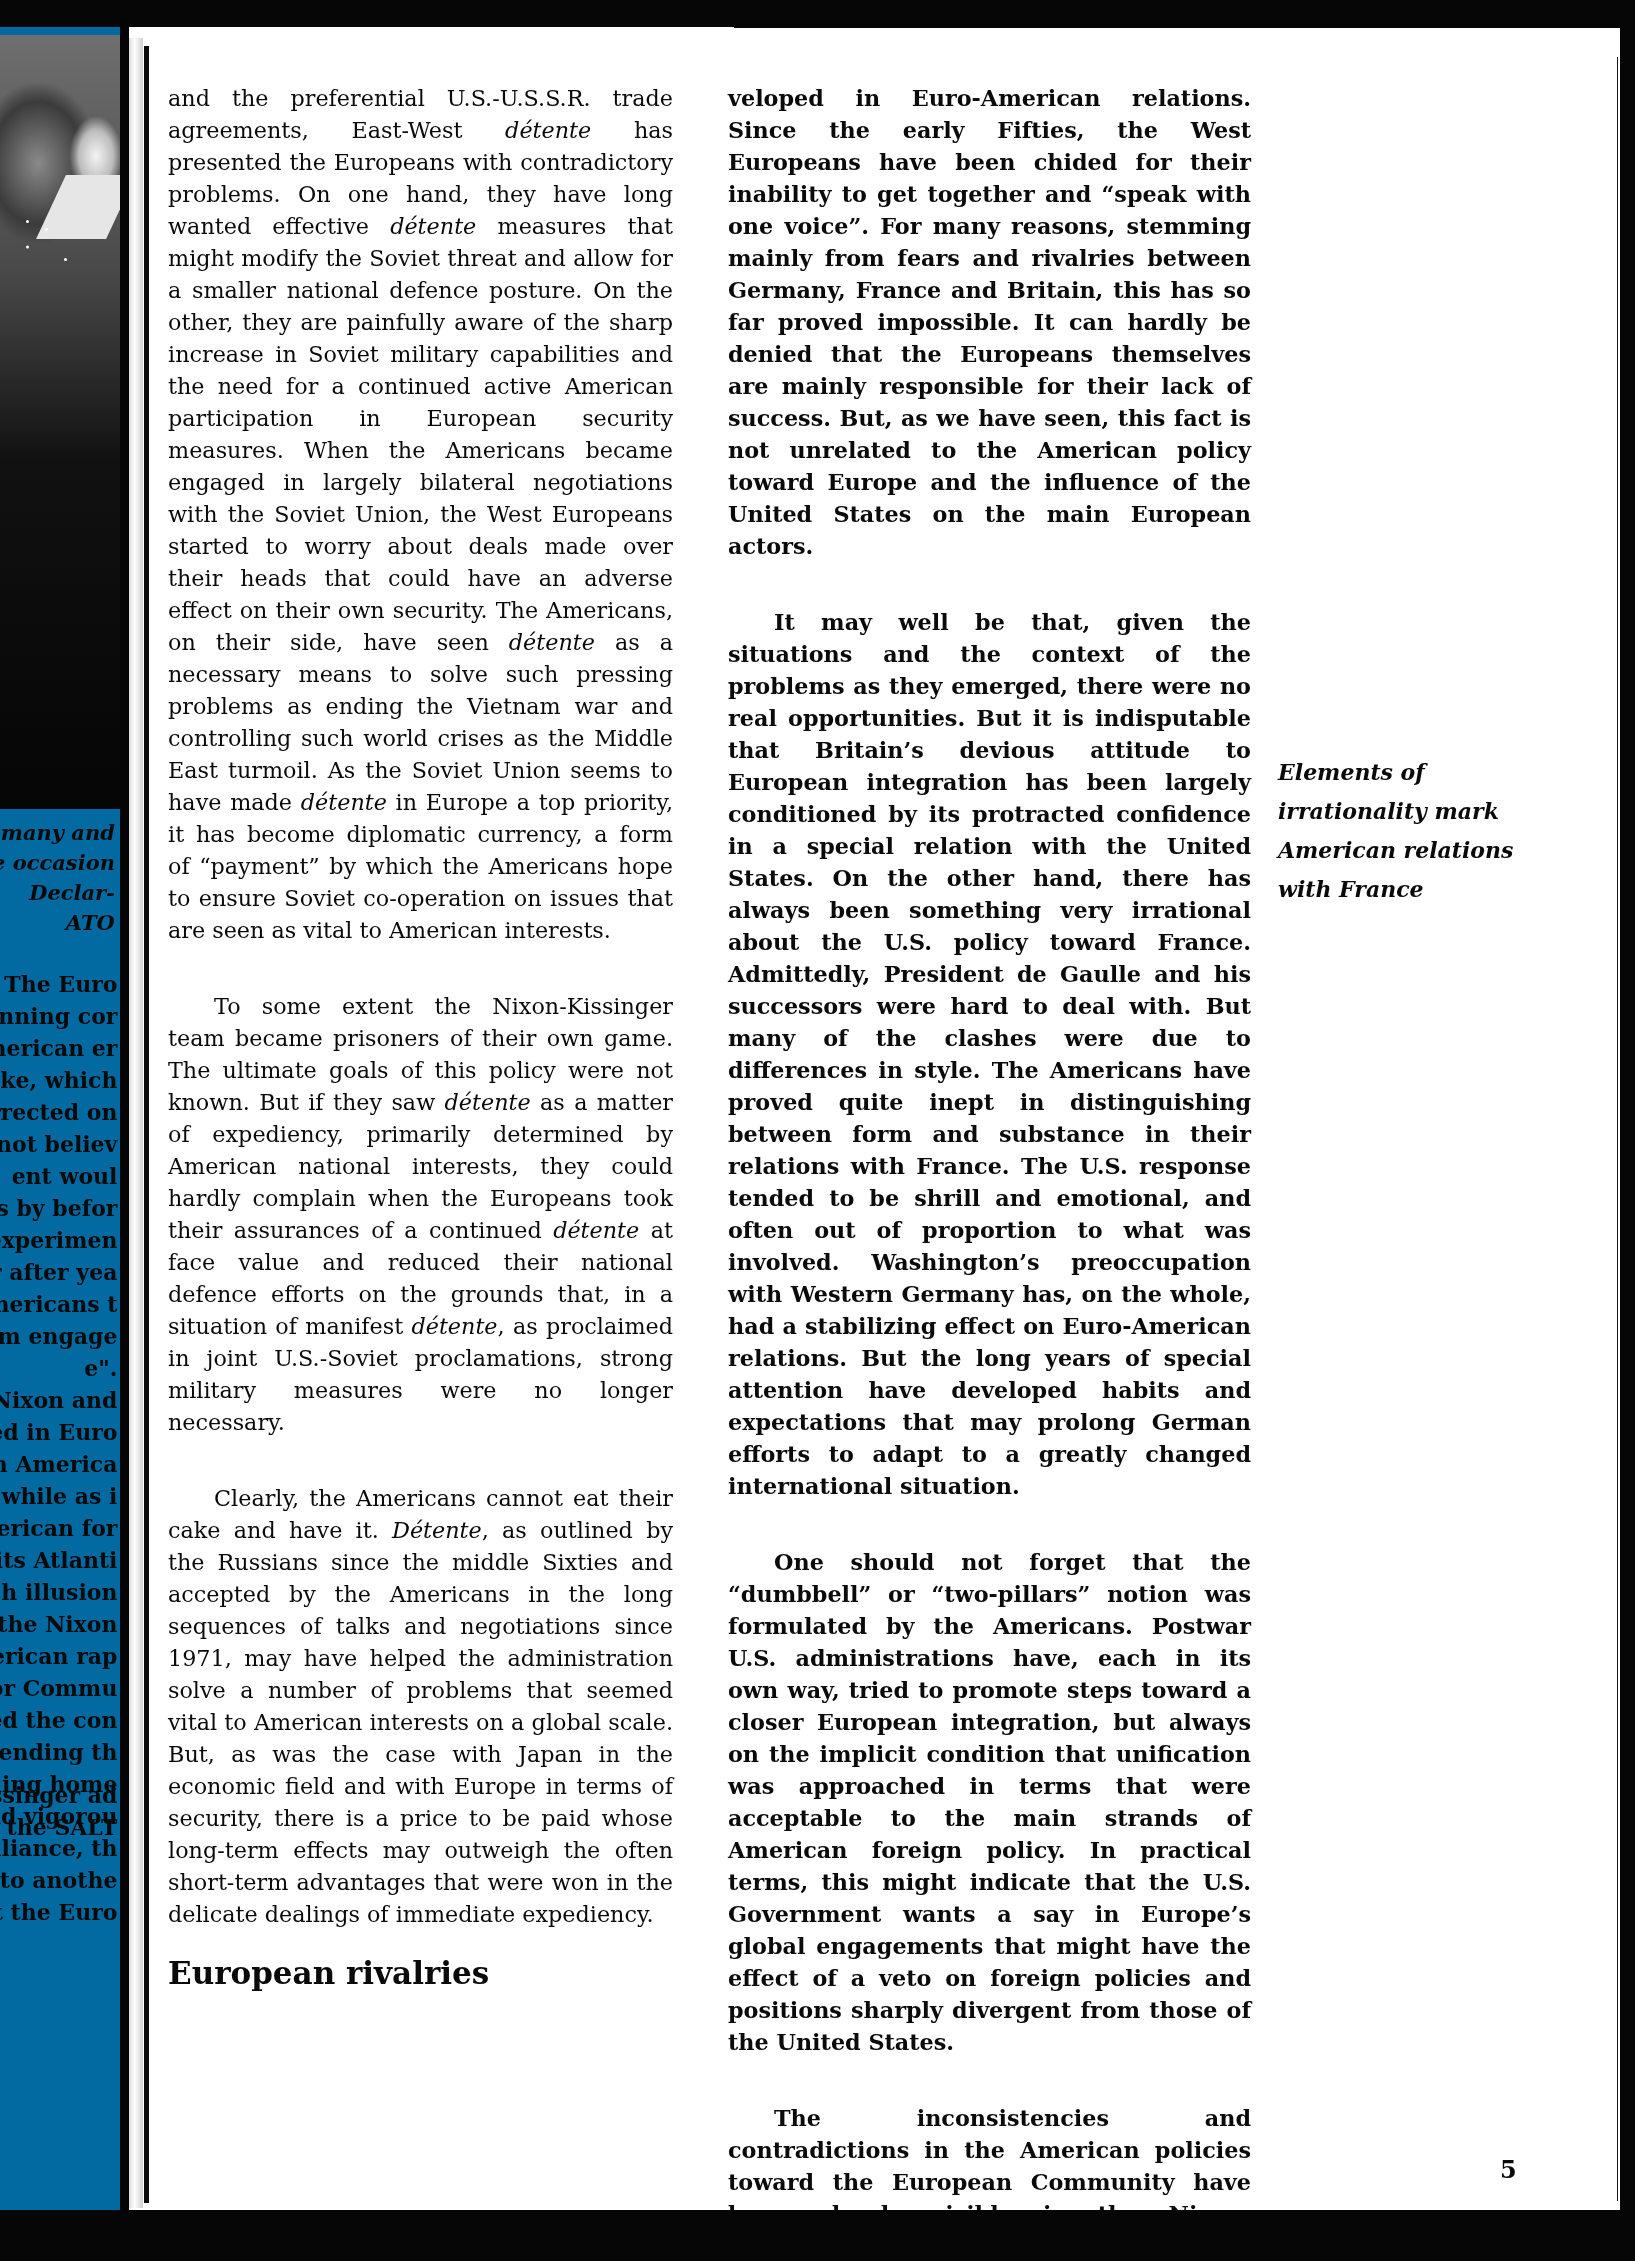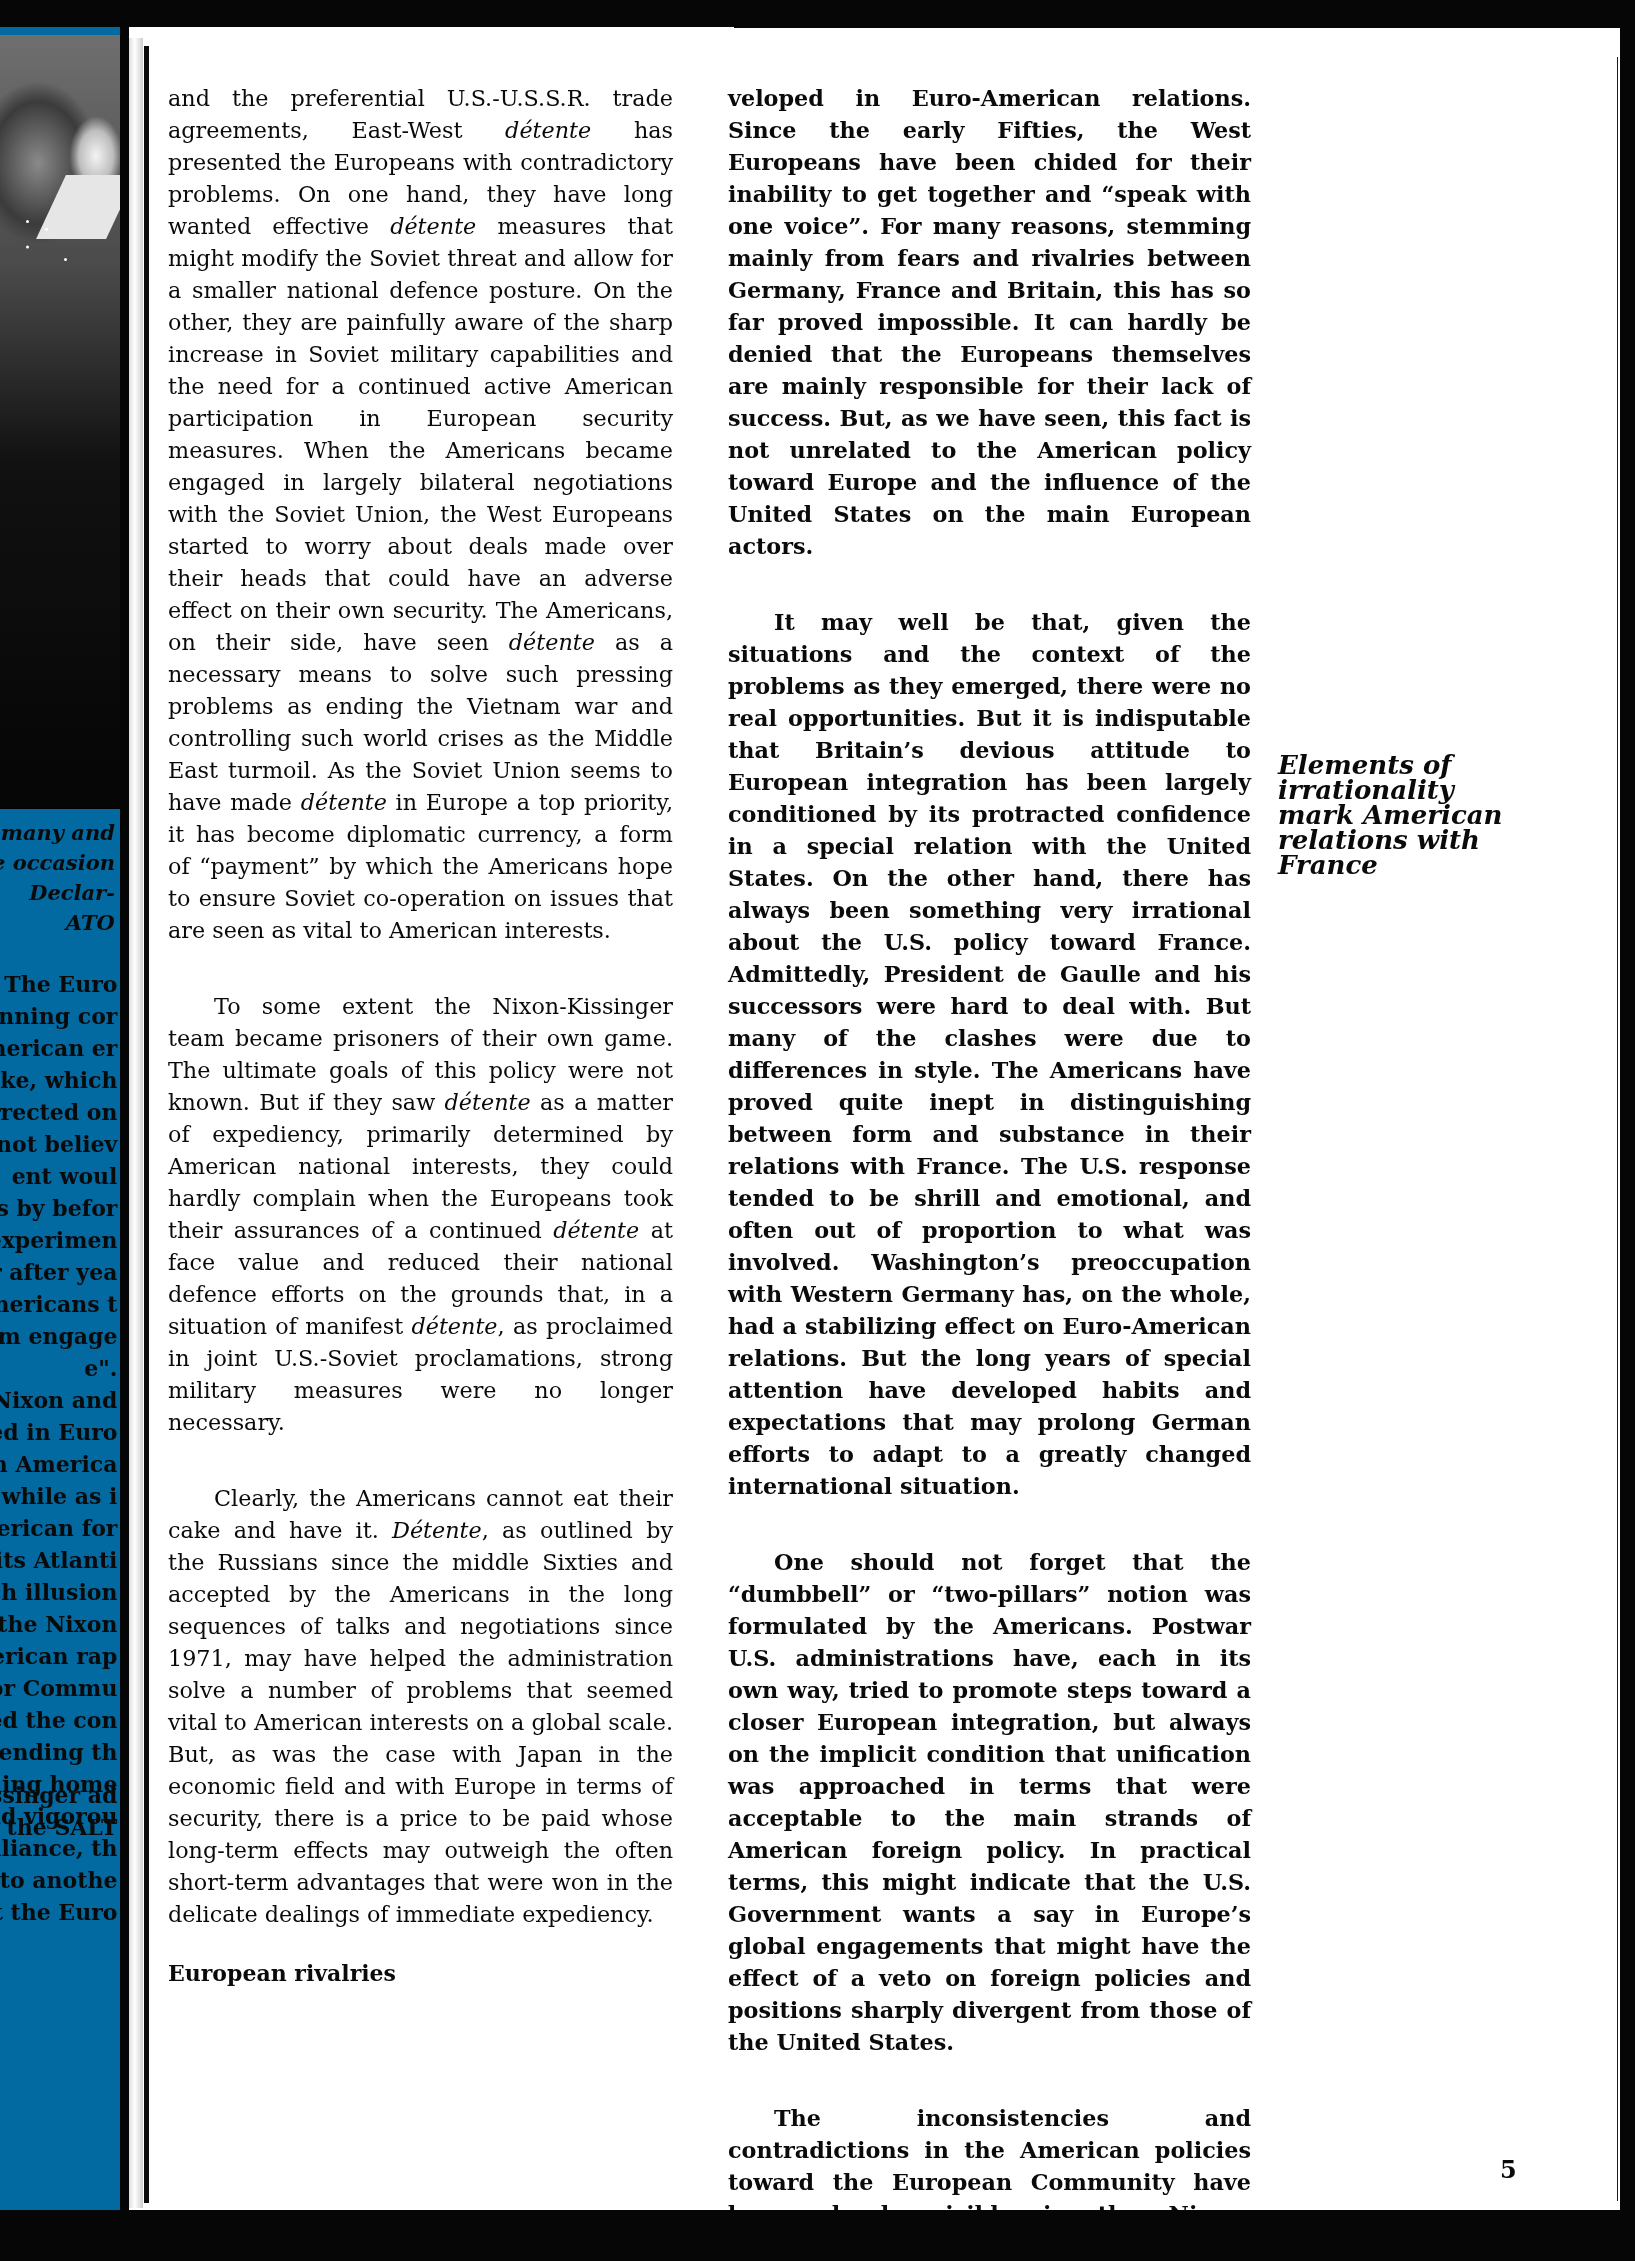--- a/index.html
+++ b/index.html
@@ -27,23 +27,23 @@
   .page-divider { position:absolute; left:120px; top:19px; width:9px; height:2195px; background:#050505; }
   .spine-strip { position:absolute; left:129px; top:38px; width:14px; height:2170px; background:linear-gradient(90deg,#ddd,#fff 40%,#cfcfcf); }
   .spine-line { position:absolute; left:144px; top:46px; width:5.1px; height:2157px; background:#0a0a0a; }
 
   .col { position:absolute; top:82px; font-size:22.3px; line-height:32px; text-align:justify; }
   .col1 { left:168px; width:505px; }
   .col2 { left:728px; width:523px;font-weight:bold; }
   .col p { margin:0; }
   .col p.indent { text-indent:46px;margin-top:44px; }
   .col .it { font-style:italic; }
-  .col h3 { margin:27px 0 0 0; font-size:22px; line-height:32px; font-weight:bold; }
+  .col h3 { margin:27px 0 0 0; font-size:31px; line-height:32px; font-weight:bold; }
 
-  .margin-note { position:absolute; left:1278px; top:753px; width:255px; font-style:italic; font-weight:bold; font-size:26px; line-height:25px; }
+  .margin-note { position:absolute; left:1278px; top:753px; width:255px; font-style:italic; font-weight:bold; font-size:22px; line-height:39px; }
   .page-number { position:absolute; left:1500px; top:2155px; font-weight:bold; font-size:24px; }
 </style>
 </head>
 <body>
 
 <div class="top-band"></div>
 <div class="top-band-edge"></div>
 <div class="right-border"></div>
 <div class="right-border-inner"></div>
 

